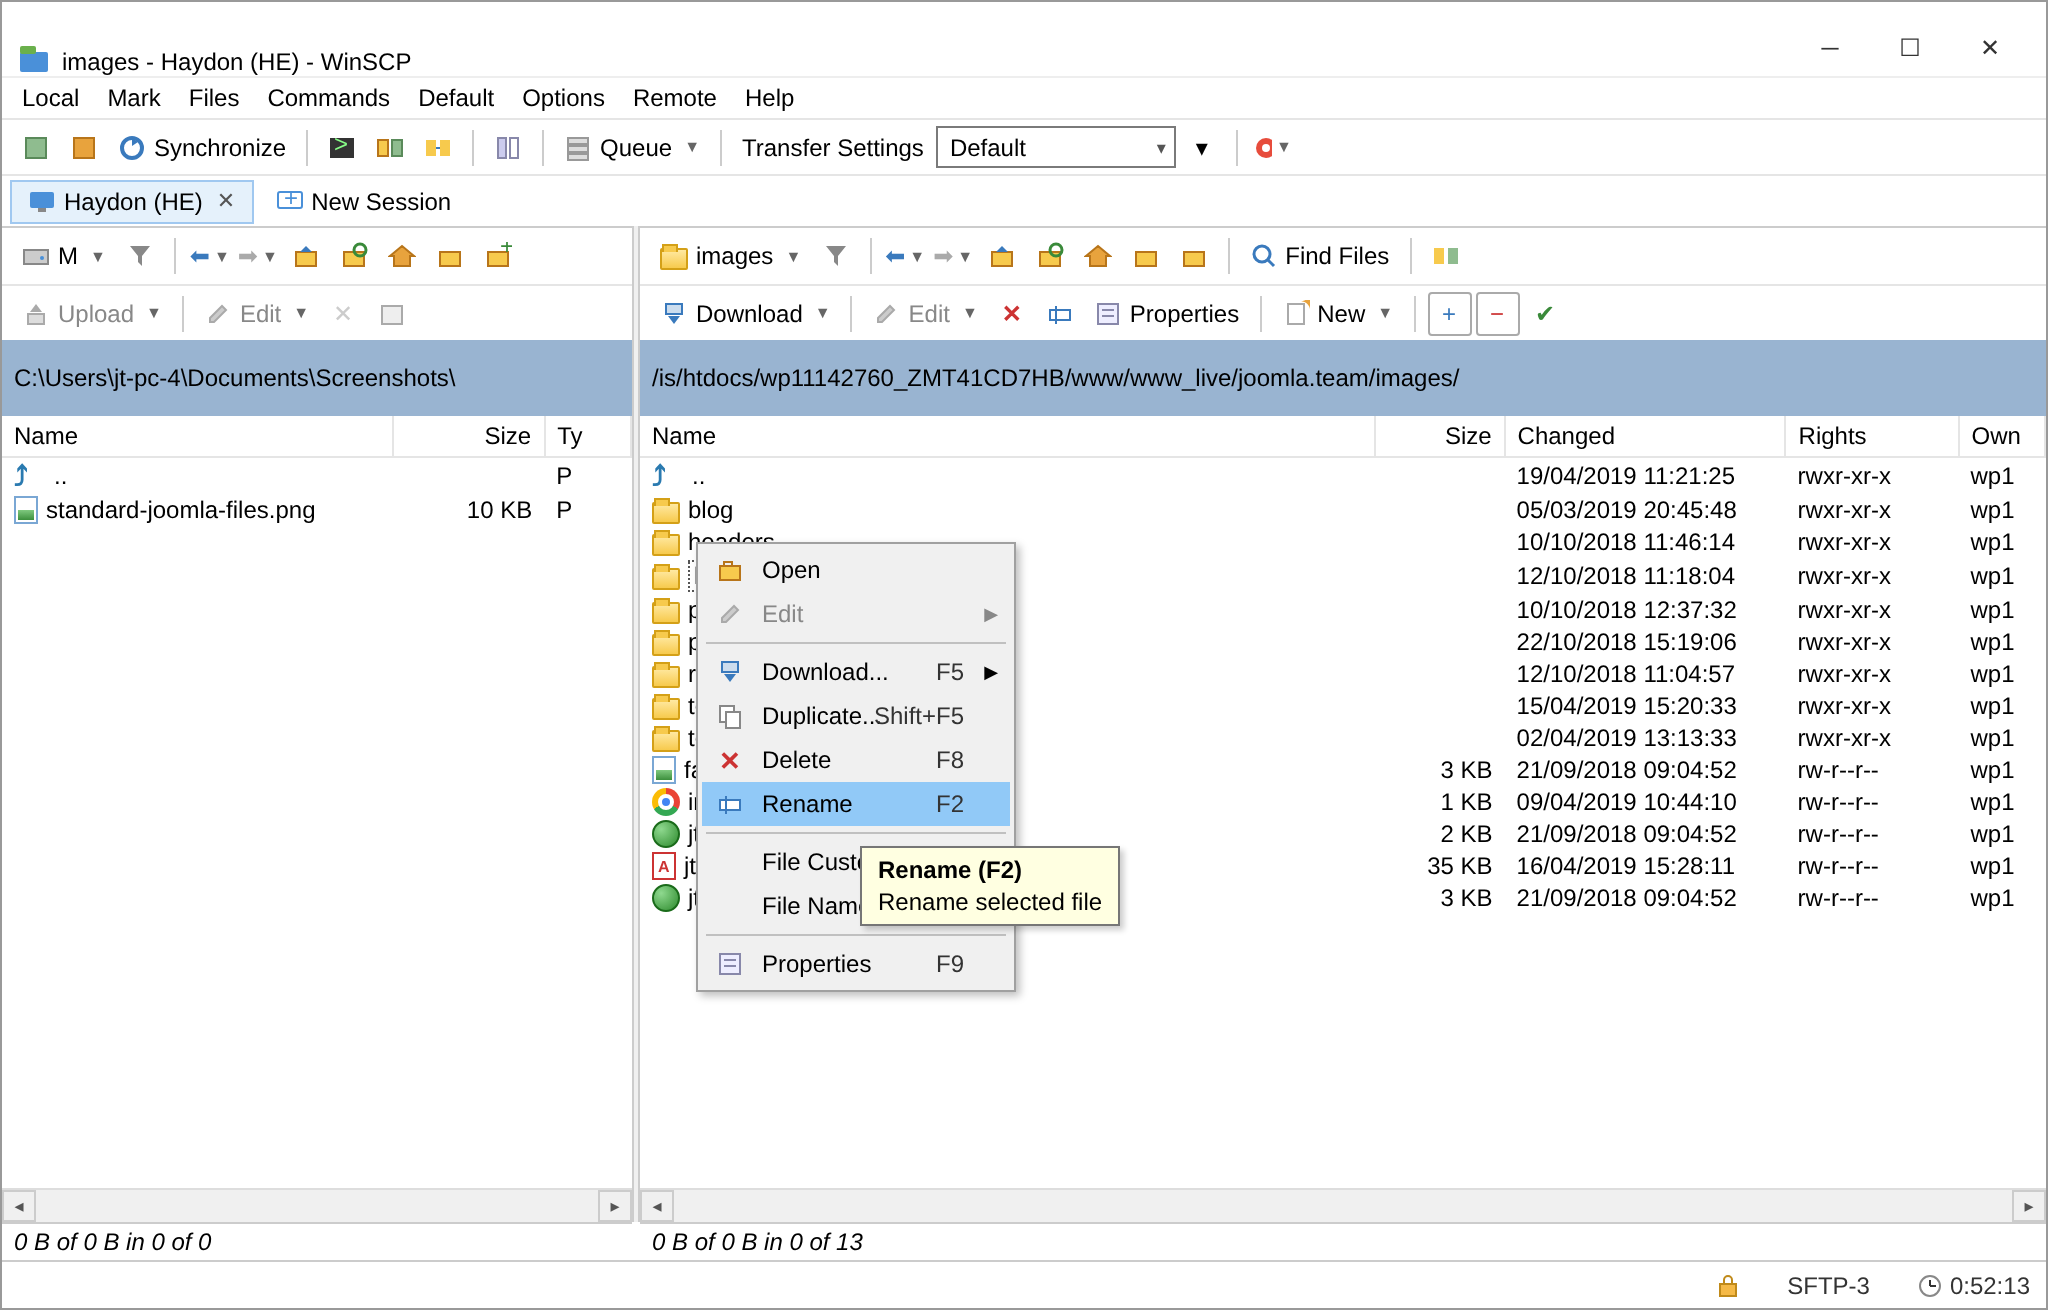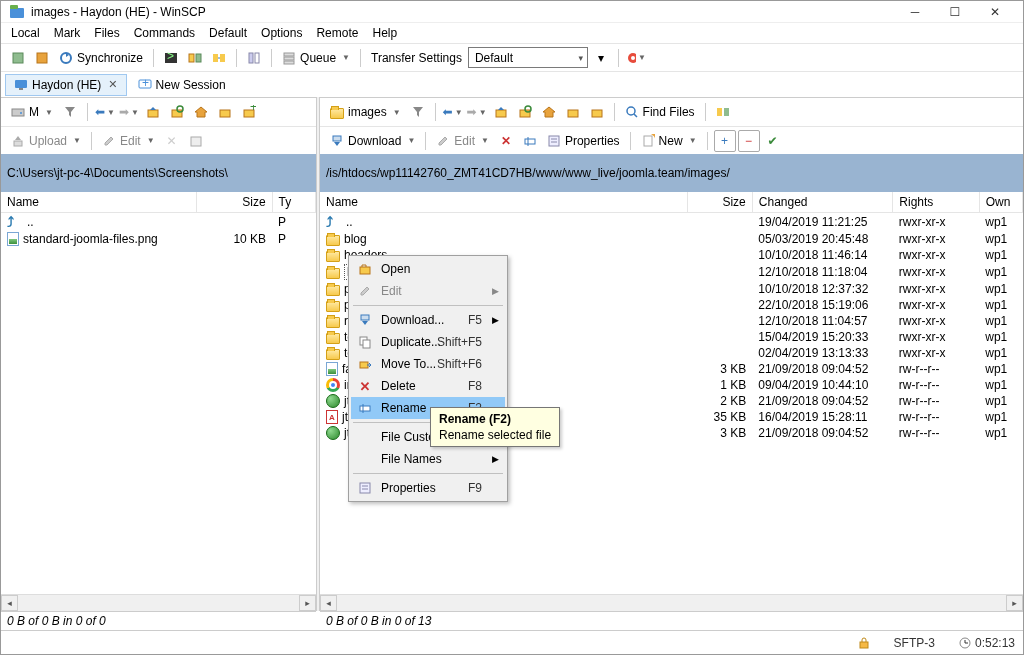--- a/index.html
+++ b/index.html
@@ -1,19 +1,19 @@
 <!DOCTYPE html>
 <html><head>
 <meta charset="utf-8">
 <style>
 * { margin: 0; padding: 0; box-sizing: border-box; font-family: "Segoe UI", Tahoma, sans-serif; font-size: 12px; }
 body { background: #fff; width: 1024px; height: 655px; overflow: hidden; display: flex; flex-direction: column; border: 1px solid #999; }
 
 
-.titlebar { height: 22px; display: flex; align-items: center; padding: 0 8px; background: #fff; border-bottom: 1px solid #eee; }
+.titlebar { height: 38px; display: flex; align-items: flex-end; padding: 0 8px; background: #fff; border-bottom: 1px solid #eee; }
 .titlebar .app-icon { width: 16px; height: 16px; margin-right: 6px; }
 .titlebar .title { flex: 1; color: #000; }
 .titlebar .win-btn { width: 40px; height: 28px; display: flex; align-items: center; justify-content: center; color: #333; }
 
 
 .menubar { height: 20px; display: flex; align-items: center; padding: 0 4px; gap: 2px; }
 .menubar span { padding: 2px 6px; color: #000; }
 
 
 .toolbar { height: 28px; display: flex; align-items: center; padding: 2px 6px; gap: 2px; border-top: 1px solid #e5e5e5; }
@@ -644,30 +644,20 @@
               <svg width="14" height="14">
                 <rect x="2" y="2" width="7" height="8" fill="#fff" stroke="#888"></rect>
                 <rect x="5" y="5" width="7" height="8" fill="#fff" stroke="#888"></rect>
               </svg>
             </span>
             <span>Duplicate...</span>
             <span class="shortcut">Shift+F5</span>
           </div>
           <div class="item">
             <span class="iconbox">
-              <svg width="14" height="14">
-                <rect x="2" y="5" width="8" height="6" fill="#f7ca4d" stroke="#b8751a"></rect>
-                <path d="M9 8 L13 8 M11 6 L13 8 L11 10" fill="none" stroke="#3a7abd"></path>
-              </svg>
-            </span>
-            <span>Move To...</span>
-            <span class="shortcut">Shift+F6</span>
-          </div>
-          <div class="item">
-            <span class="iconbox">
               <span style="color:#c33;font-weight:bold;font-size:13px">✕</span>
             </span>
             <span>Delete</span>
             <span class="shortcut">F8</span>
           </div>
           <div class="item hl">
             <span class="iconbox">
               <svg width="14" height="14">
                 <rect x="2" y="5" width="10" height="5" fill="#fff" stroke="#3a7abd"></rect>
                 <line x1="5" y1="3" x2="5" y2="12" stroke="#3a7abd"></line>

